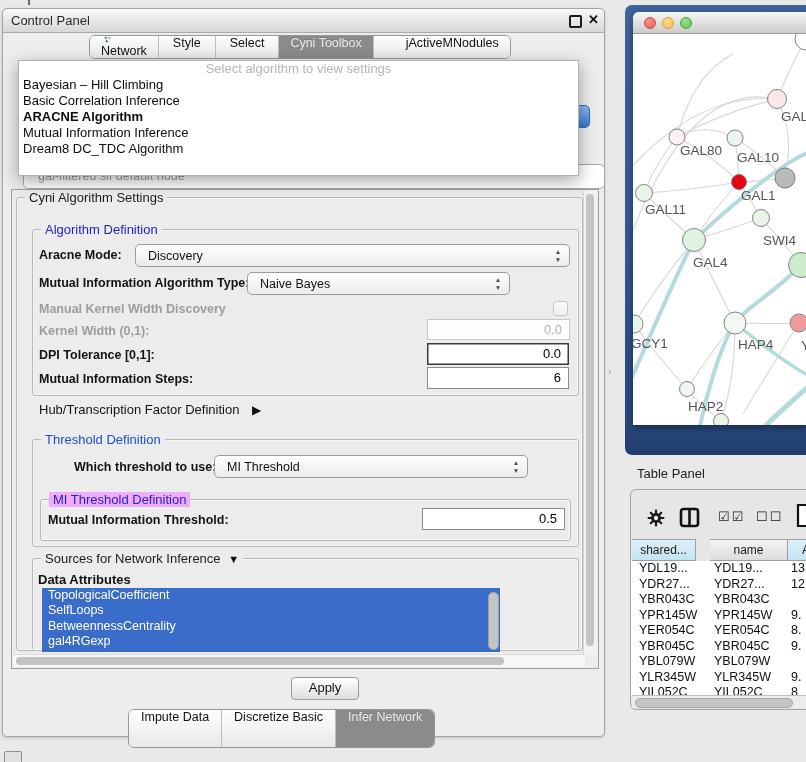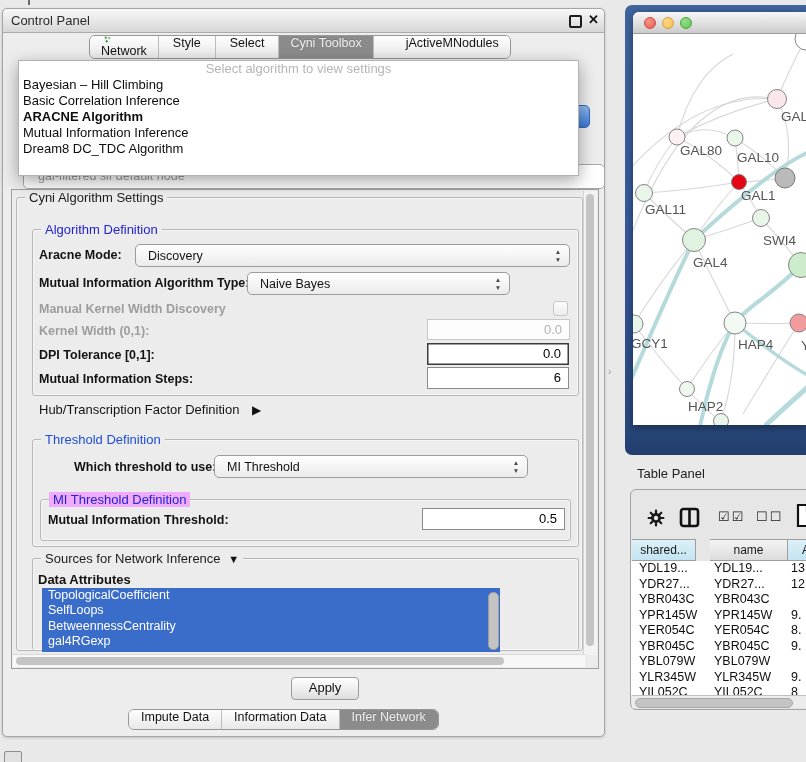--- a/index.html
+++ b/index.html
@@ -236,26 +236,26 @@
       <div class="sb-v" style="height:464px;">
         <div class="thumb" style="left:2px;top:3px;width:8px;height:452px;"></div>
       </div>
       <div class="sb-h" style="width:572px;">
         <div class="thumb" style="left:3px;top:1.5px;width:488px;height:8px;"></div>
       </div>
     </div>
 
     <div class="apply">Apply</div>
 
-    <div class="seg" style="left:125px;top:700px;height:21px;">
+    <div class="seg" style="left:125px;top:700px;height:39px;">
       <div class="seg-item" style="padding:0 12px;">
         <span>Impute Data</span>
       </div>
       <div class="seg-item" style="padding:0 12px;">
-        <span>Information Data</span>
+        <span>Discretize Basic</span>
       </div>
       <div class="seg-item sel" style="padding:0 12px;">
         <span>Infer Network</span>
       </div>
     </div>
   </div>
 
   <div class="net-frame">
     <div class="mac-win">
       <div class="mac-tb">

